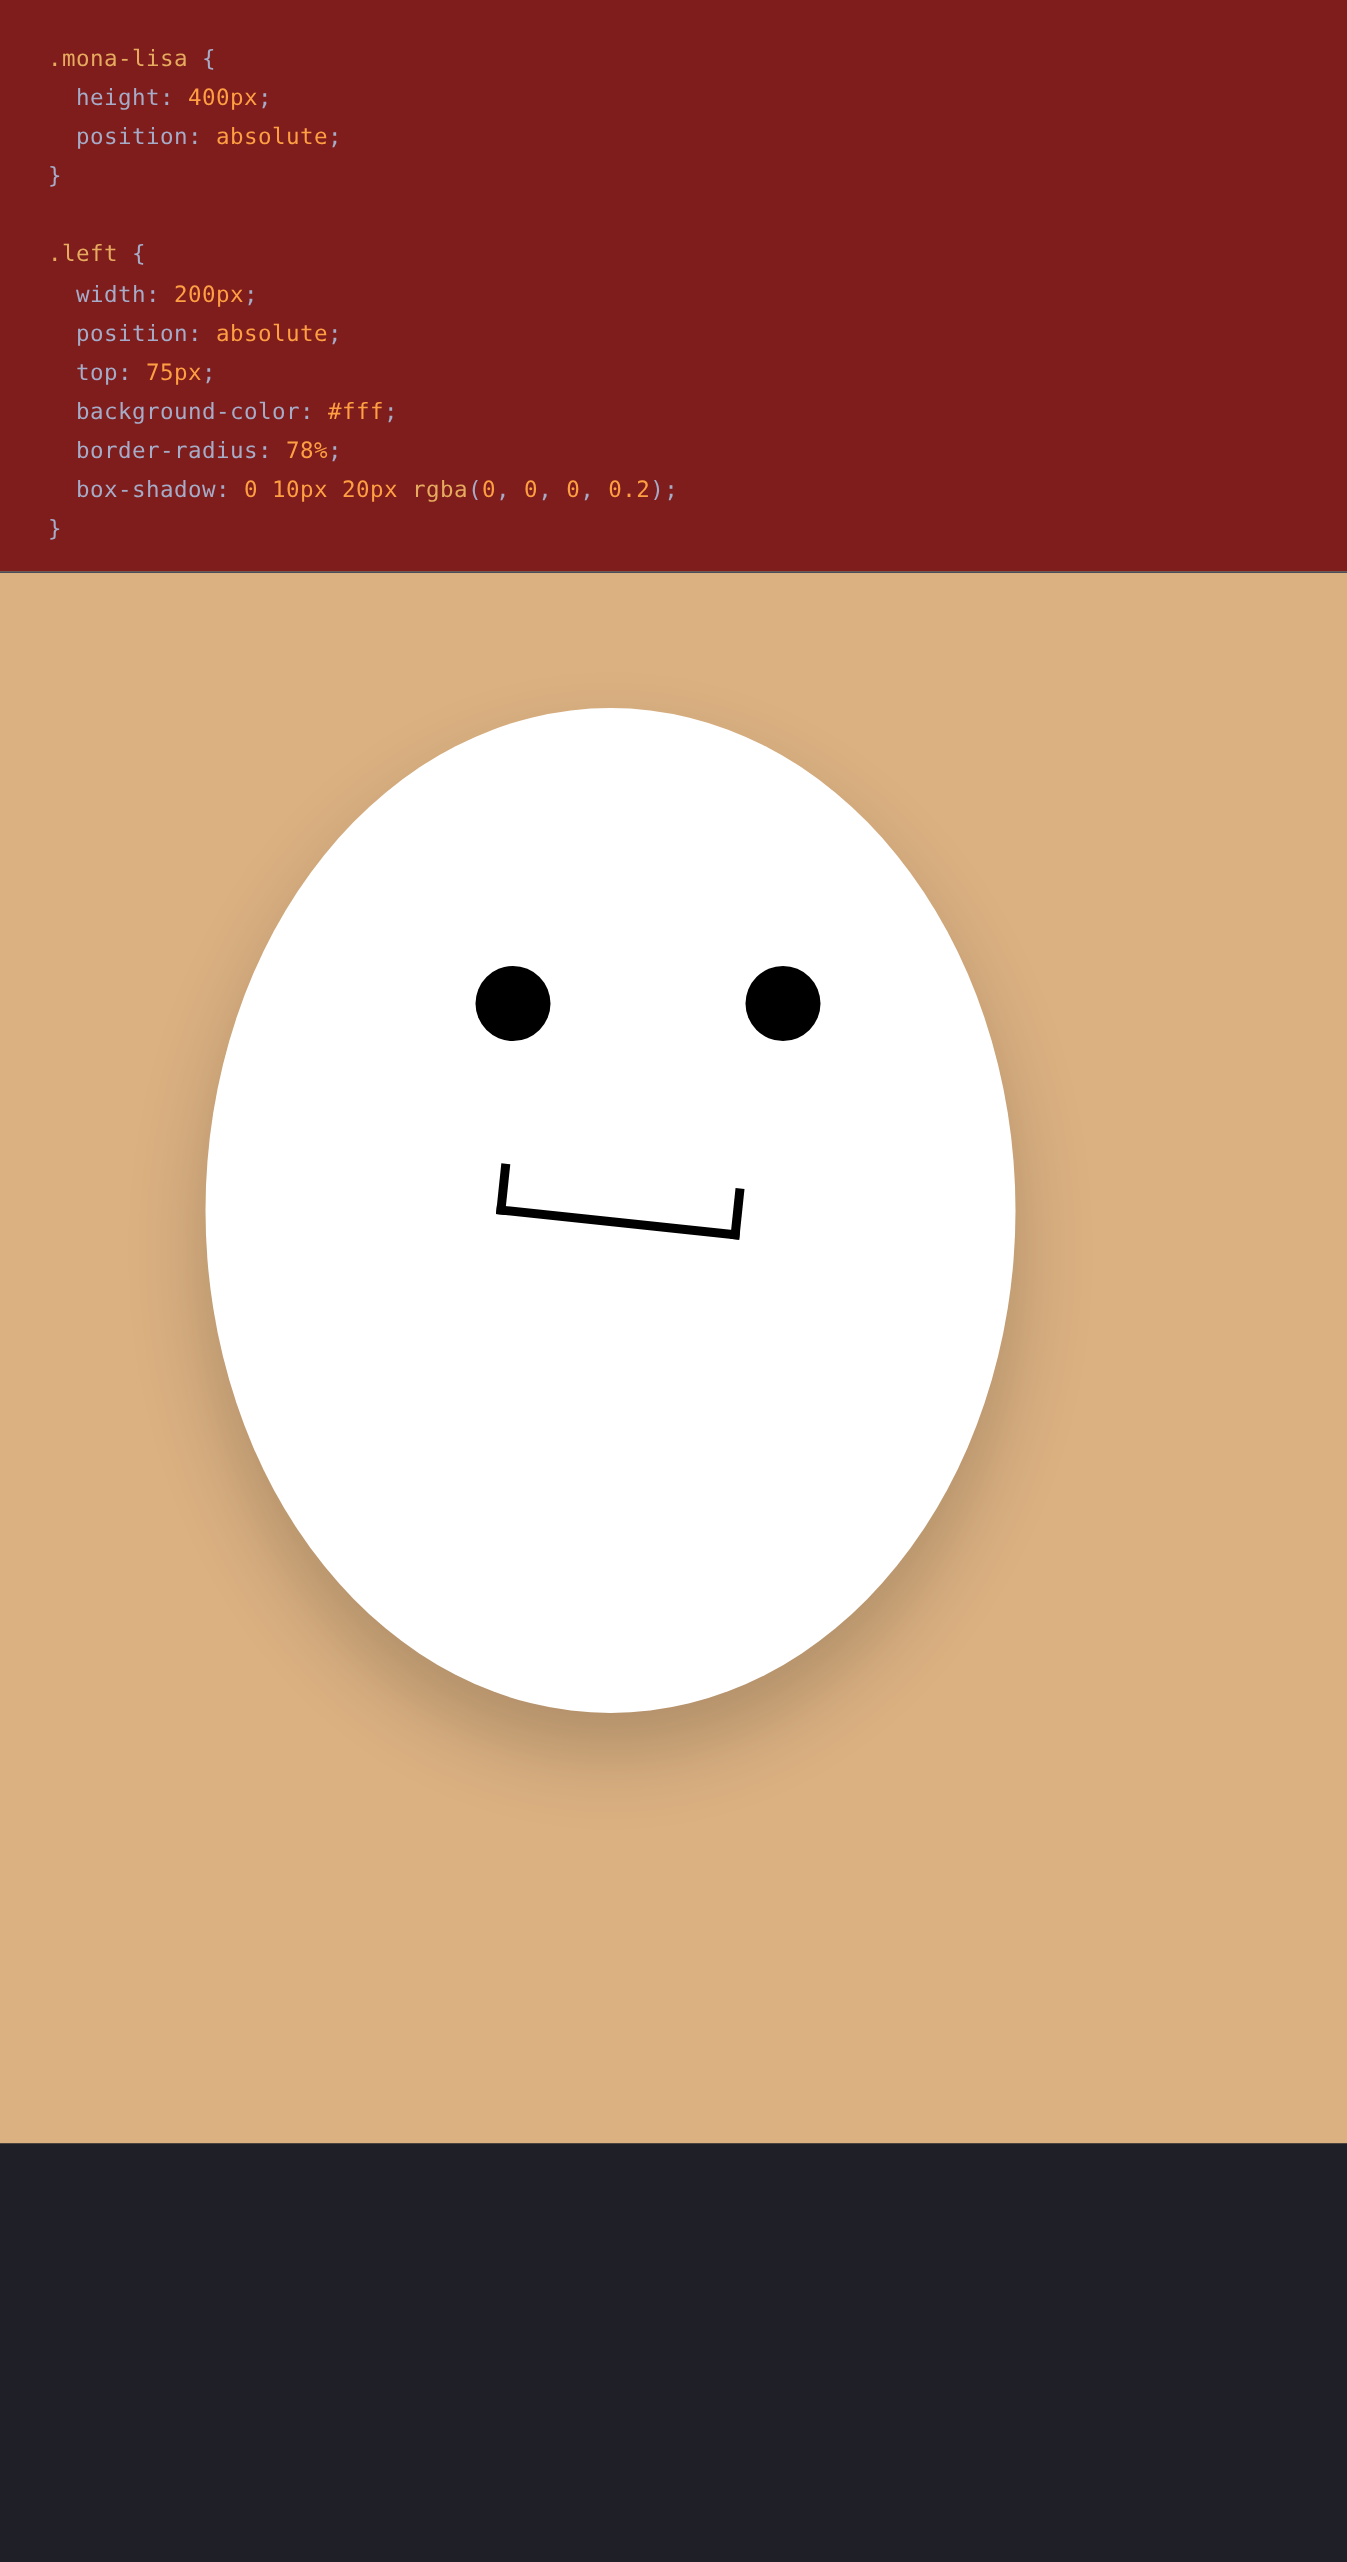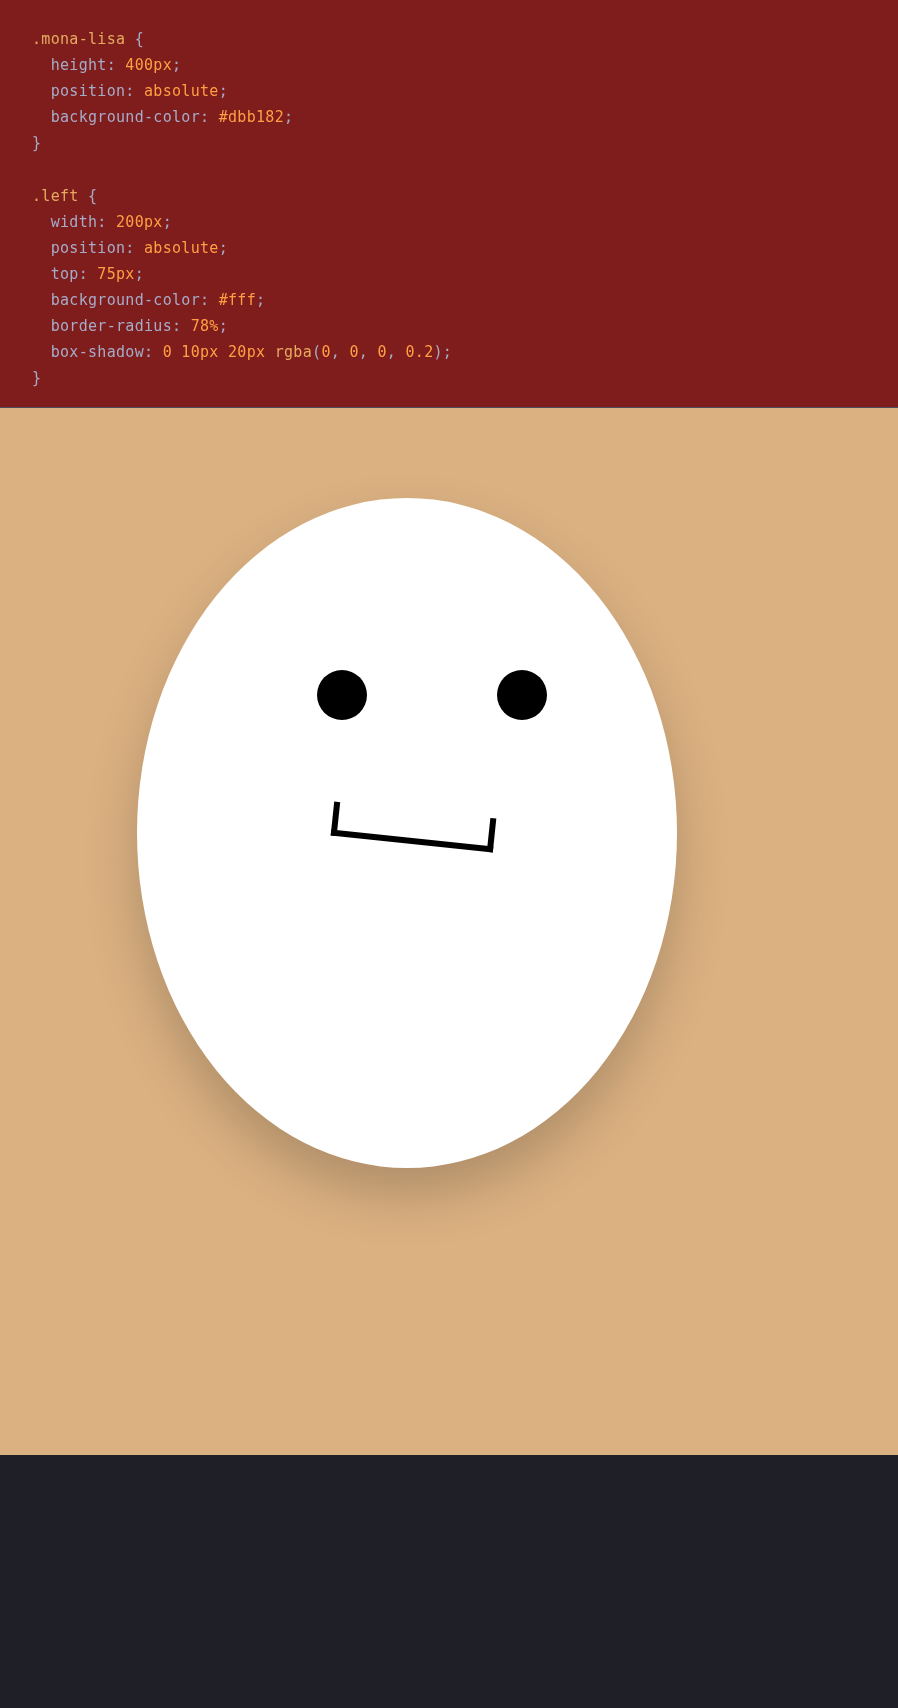--- a/index.html
+++ b/index.html
@@ -85,21 +85,20 @@
       transform: rotate(6deg);
     }
   </style>
 </head>
 <body>
 
 <div class="code-panel">
   <div class="line"><span class="selector">.mona-lisa</span><span> </span><span class="brace">{</span></div>
   <div class="line"><span>  </span><span class="property">height</span><span class="colon">:</span><span> </span><span class="num">400px</span><span class="semi">;</span></div>
   <div class="line"><span>  </span><span class="property">position</span><span class="colon">:</span><span> </span><span class="kw">absolute</span><span class="semi">;</span></div>
-  <div class="line"><span>  </span><span class="property">background-color</span><span class="colon">:</span><span> </span><span class="hex">#dbb182</span><span class="semi">;</span></div>
   <div class="line"><span class="brace">}</span></div>
   <div class="line">&nbsp;</div>
   <div class="line"><span class="selector">.left</span><span> </span><span class="brace">{</span></div>
   <div class="line"><span>  </span><span class="property">width</span><span class="colon">:</span><span> </span><span class="num">200px</span><span class="semi">;</span></div>
   <div class="line"><span>  </span><span class="property">position</span><span class="colon">:</span><span> </span><span class="kw">absolute</span><span class="semi">;</span></div>
   <div class="line"><span>  </span><span class="property">top</span><span class="colon">:</span><span> </span><span class="num">75px</span><span class="semi">;</span></div>
   <div class="line"><span>  </span><span class="property">background-color</span><span class="colon">:</span><span> </span><span class="hex">#fff</span><span class="semi">;</span></div>
   <div class="line"><span>  </span><span class="property">border-radius</span><span class="colon">:</span><span> </span><span class="num">78%</span><span class="semi">;</span></div>
   <div class="line"><span>  </span><span class="property">box-shadow</span><span class="colon">:</span><span> </span><span class="num">0</span><span> </span><span class="num">10px</span><span> </span><span class="num">20px</span><span> </span><span class="func">rgba</span><span class="paren">(</span><span class="num">0</span><span class="comma">,</span><span> </span><span class="num">0</span><span class="comma">,</span><span> </span><span class="num">0</span><span class="comma">,</span><span> </span><span class="num">0.2</span><span class="paren">)</span><span class="semi">;</span></div>
   <div class="line"><span class="brace">}</span></div>

